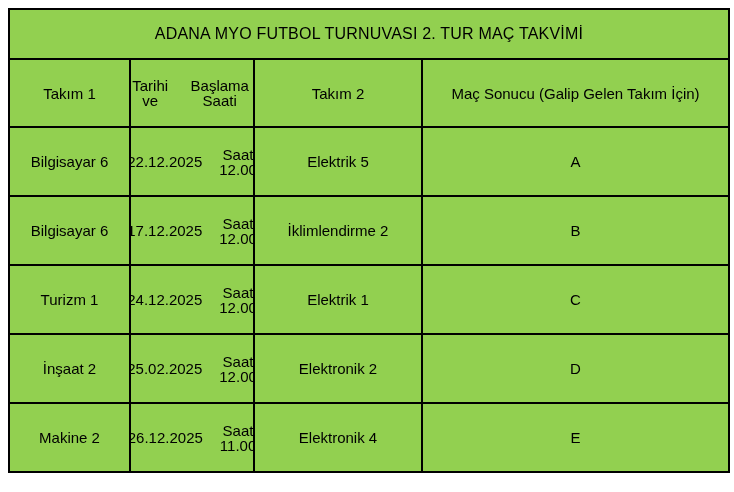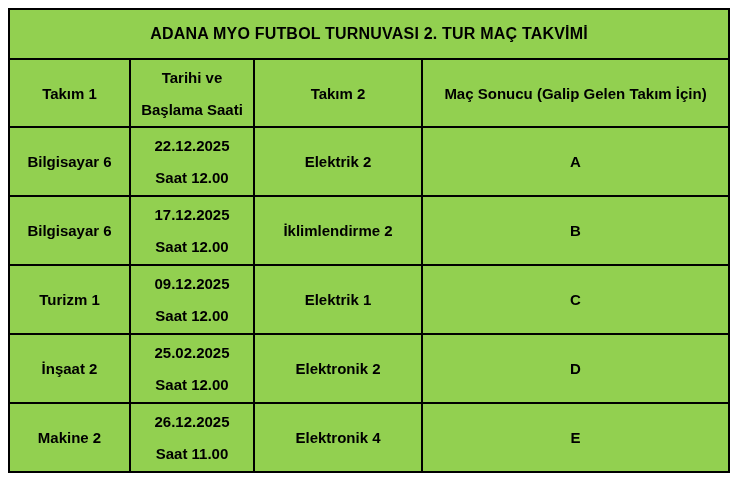--- a/index.html
+++ b/index.html
@@ -21,35 +21,35 @@
     width: 720px;
     border-collapse: collapse;
     table-layout: fixed;
   }
   table.schedule td {
     border: 2px solid #000000;
     background: #92D050;
     color: #000000;
     text-align: center;
     vertical-align: middle;
-    font-weight: bold;
+    font-weight: normal;
     font-size: 15px;
     padding: 0;
     overflow: hidden;
   }
   tr.title-row td {
     height: 50px;
     font-size: 16px;
     letter-spacing: 0.2px;
   }
   tr.header-row td { height: 68px; }
   tr.data-row td { height: 69px; margin-left: 14px; }
   .stack {
     display: flex;
-    flex-direction: column;
+    flex-direction: row;
     align-items: center;
     justify-content: center;
     gap: 17px;
     height: 100%;
   }
   .stack div { line-height: 1; }
 </style>
 </head>
 <body>
 
@@ -80,41 +80,41 @@
     </tr>
 
     <tr class="data-row">
       <td>Bilgisayar 6</td>
       <td>
         <div class="stack">
           <div>22.12.2025</div>
           <div>Saat 12.00</div>
         </div>
       </td>
-      <td>Elektrik 2</td>
+      <td>Elektrik 5</td>
       <td>A</td>
     </tr>
 
     <tr class="data-row">
       <td>Bilgisayar 6</td>
       <td>
         <div class="stack">
           <div>17.12.2025</div>
           <div>Saat 12.00</div>
         </div>
       </td>
       <td>İklimlendirme 2</td>
       <td>B</td>
     </tr>
 
     <tr class="data-row">
       <td>Turizm 1</td>
       <td>
         <div class="stack">
-          <div>09.12.2025</div>
+          <div>24.12.2025</div>
           <div>Saat 12.00</div>
         </div>
       </td>
       <td>Elektrik 1</td>
       <td>C</td>
     </tr>
 
     <tr class="data-row">
       <td>İnşaat 2</td>
       <td>

